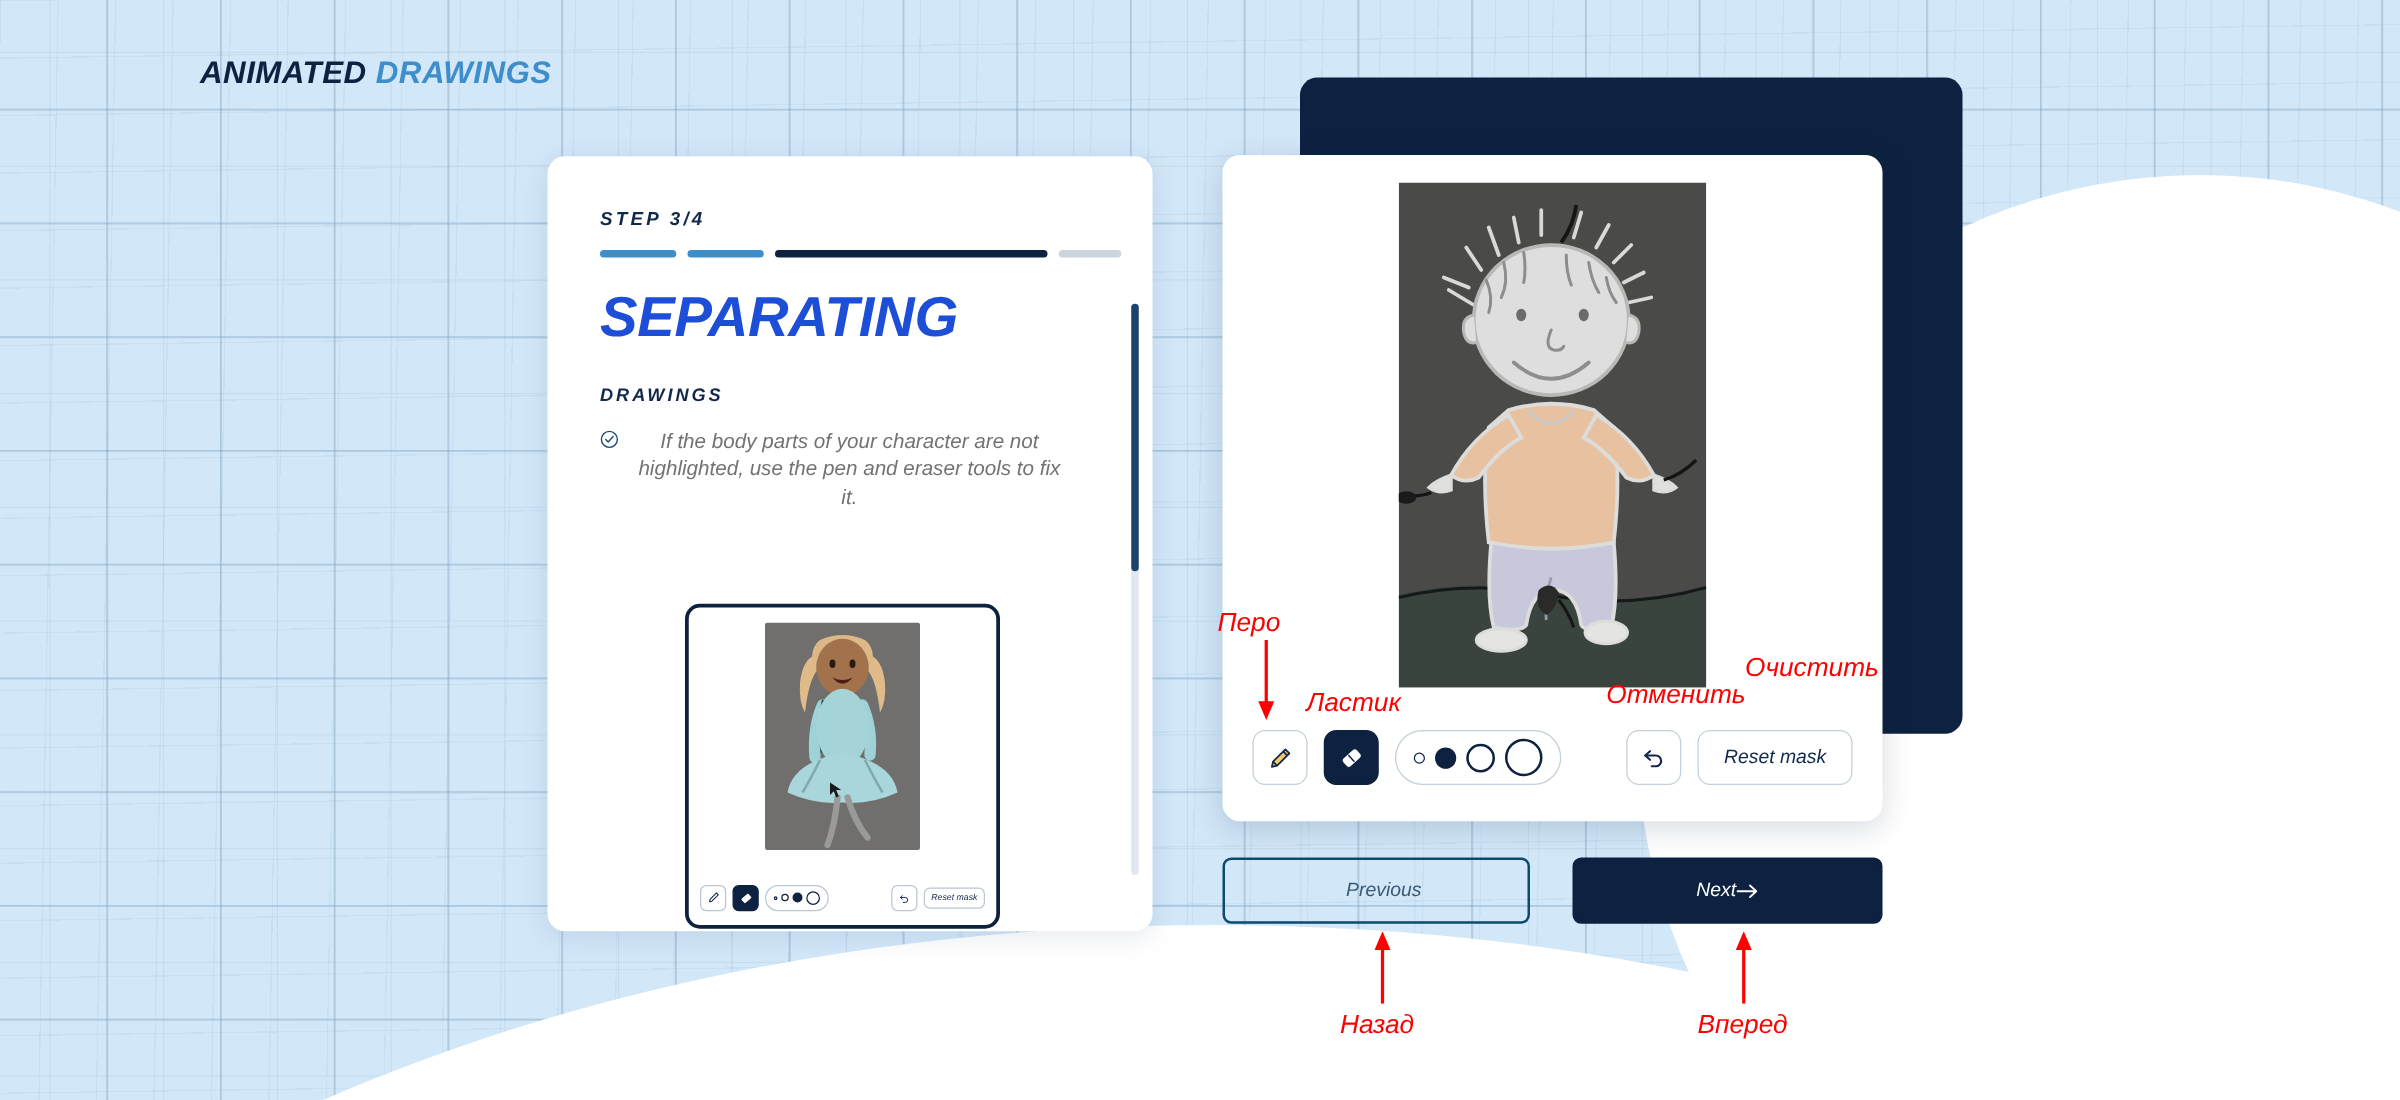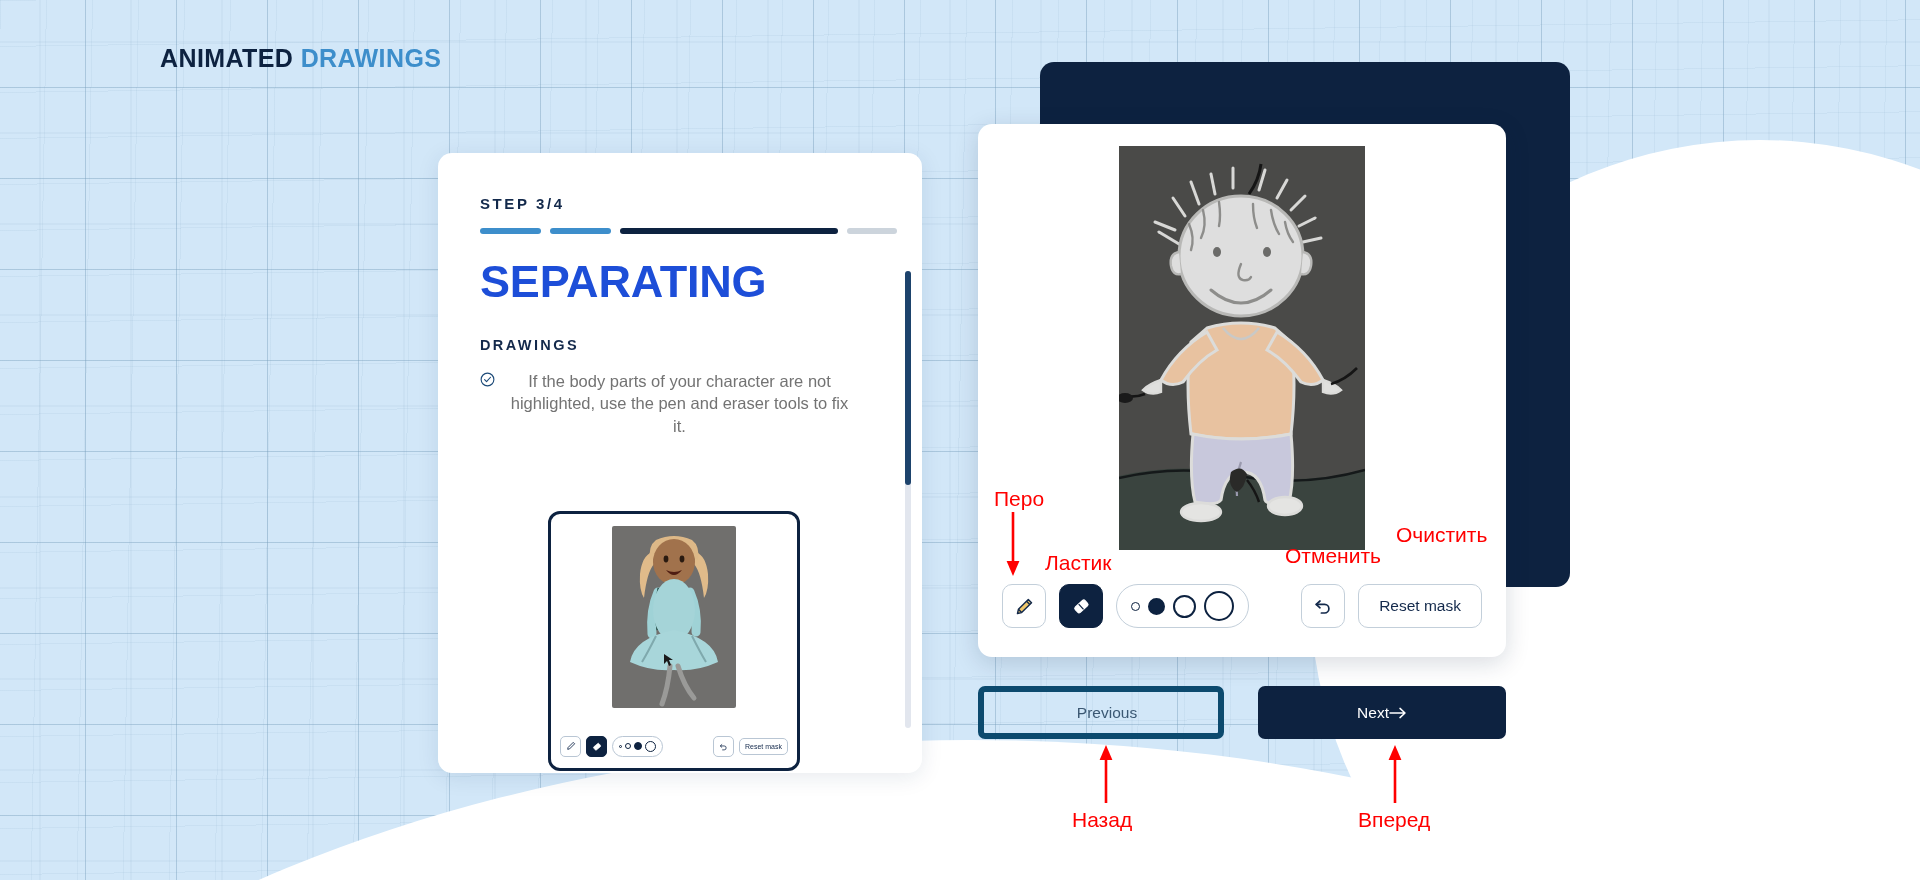--- a/index.html
+++ b/index.html
@@ -11,20 +11,21 @@
     font-family: "Liberation Sans", sans-serif;
     background: #000;
   }
 
   #stage {
     position: relative;
     width: 1920px;
     height: 880px;
     background: #cfe5f7;
     overflow: hidden;
+    font-style: italic;
   }
 
   
   .grid-bg {
     position: absolute;
     inset: 0;
     background-color: #d2e7f8;
     background-image:
       linear-gradient(to right, rgba(120,158,188,0.33) 1.3px, transparent 1.3px),
       linear-gradient(to bottom, rgba(120,158,188,0.33) 1.3px, transparent 1.3px),
@@ -78,21 +79,20 @@
   .step-card {
     position: absolute;
     left: 438px;
     top: 125px;
     width: 484px;
     height: 620px;
     background: #ffffff;
     border-radius: 14px;
     box-shadow: 0 4px 22px rgba(20,50,90,0.10);
     overflow: hidden;
-    margin-top: 28px;
   }
   .step-inner {
     position: absolute;
     left: 42px;
     top: 42px;
     right: 14px;
     bottom: 0;
   }
   .step-label {
     font-size: 15px;
@@ -324,21 +324,21 @@
   .nav-btn {
     height: 53px;
     border-radius: 7px;
     display: flex; align-items: center; justify-content: center;
     font-size: 15.5px;
     cursor: pointer;
     font-family: "Liberation Sans", sans-serif;
   }
   .nav-prev {
     flex: 0 0 246px;
-    border: 6px solid #0c4a6e;
+    border: 2px solid #0c4a6e;
     background: transparent;
     color: #3b5873;
     padding-left: 12px;
   }
   .nav-next {
     flex: 0 0 248px;
     border: 2px solid #0d2240;
     background: #0d2240;
     color: #ffffff;
   }
@@ -578,21 +578,21 @@
     <div class="nav-btn nav-next">
       <span>Next</span>
       <span>
         <svg width="18" height="12" viewBox="0 0 18 12">
           <path d="M1 6 H16 M11 1.4 L16 6 L11 10.6" fill="none" stroke="#ffffff" stroke-width="1.5" stroke-linecap="round" stroke-linejoin="round"></path>
         </svg>
       </span>
     </div>
   </div>
 
-  <div class="anno" style="left:994px; top:487px;">Перо</div>
+  <div class="anno" style="left:974px; top:487px;">Перо</div>
   <span class="arrow" style="left:1004px; top:512px;">
     <svg width="18" height="66">
         <path d="M9 0 V54" stroke="#ff0000" stroke-width="2.6"></path>
         <path d="M9 64 L2.6 49 H15.4 Z" fill="#ff0000"></path>
       </svg>
   </span>
 
   <div class="anno" style="left:1045px; top:551px;">Ластик</div>
 
   <div class="anno" style="left:1285px; top:544px;">Отменить</div>

